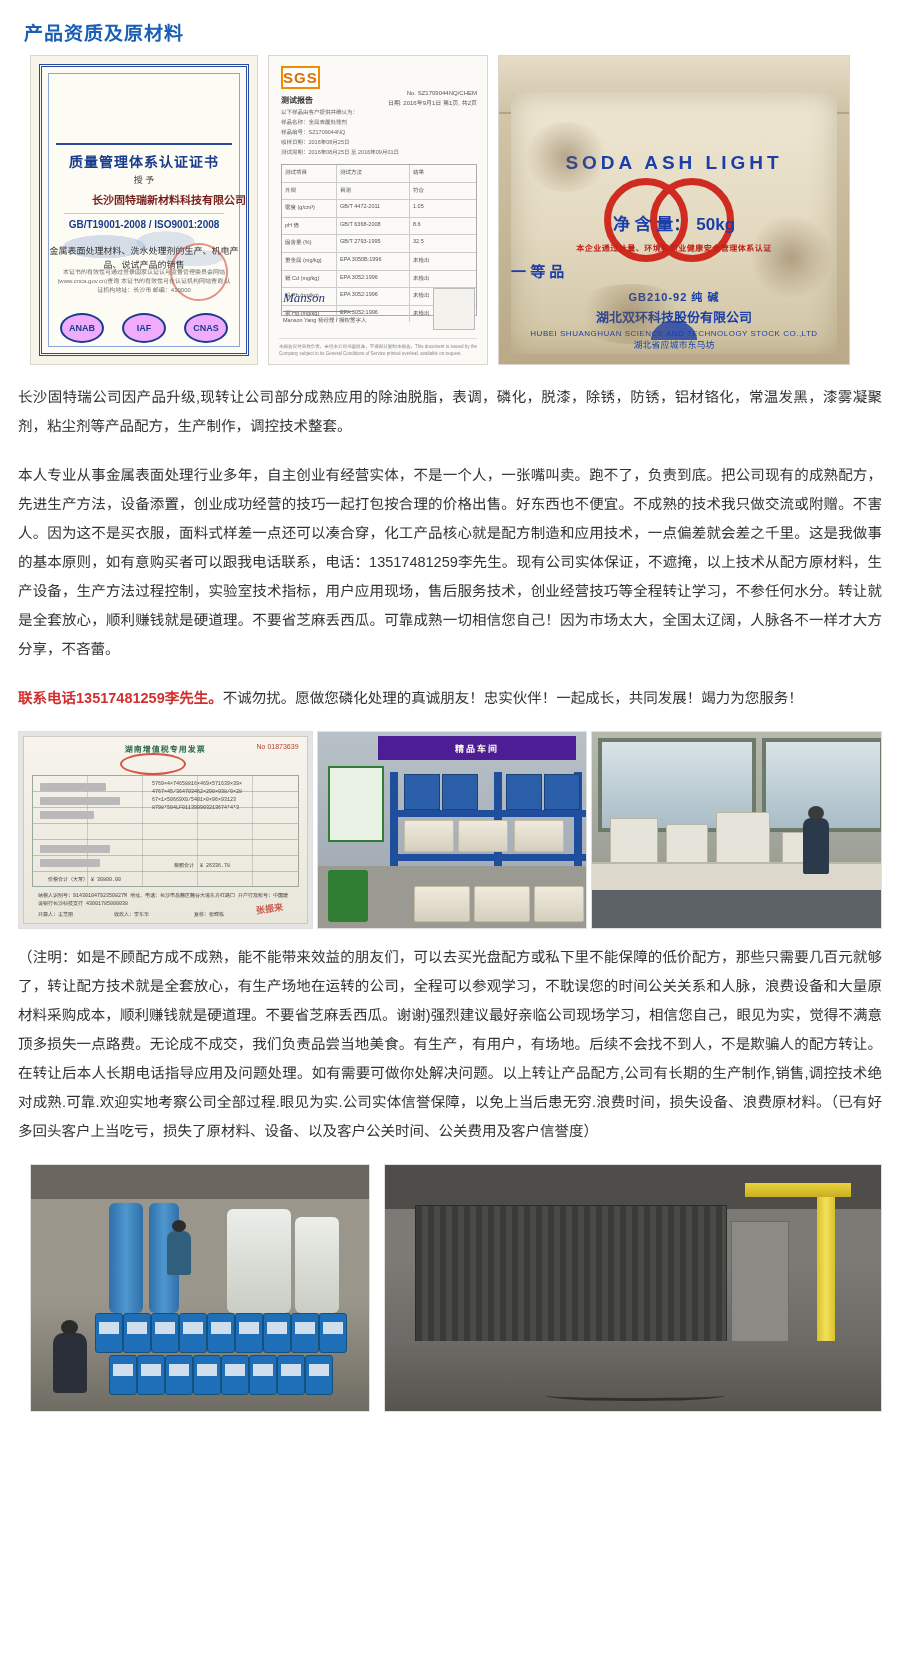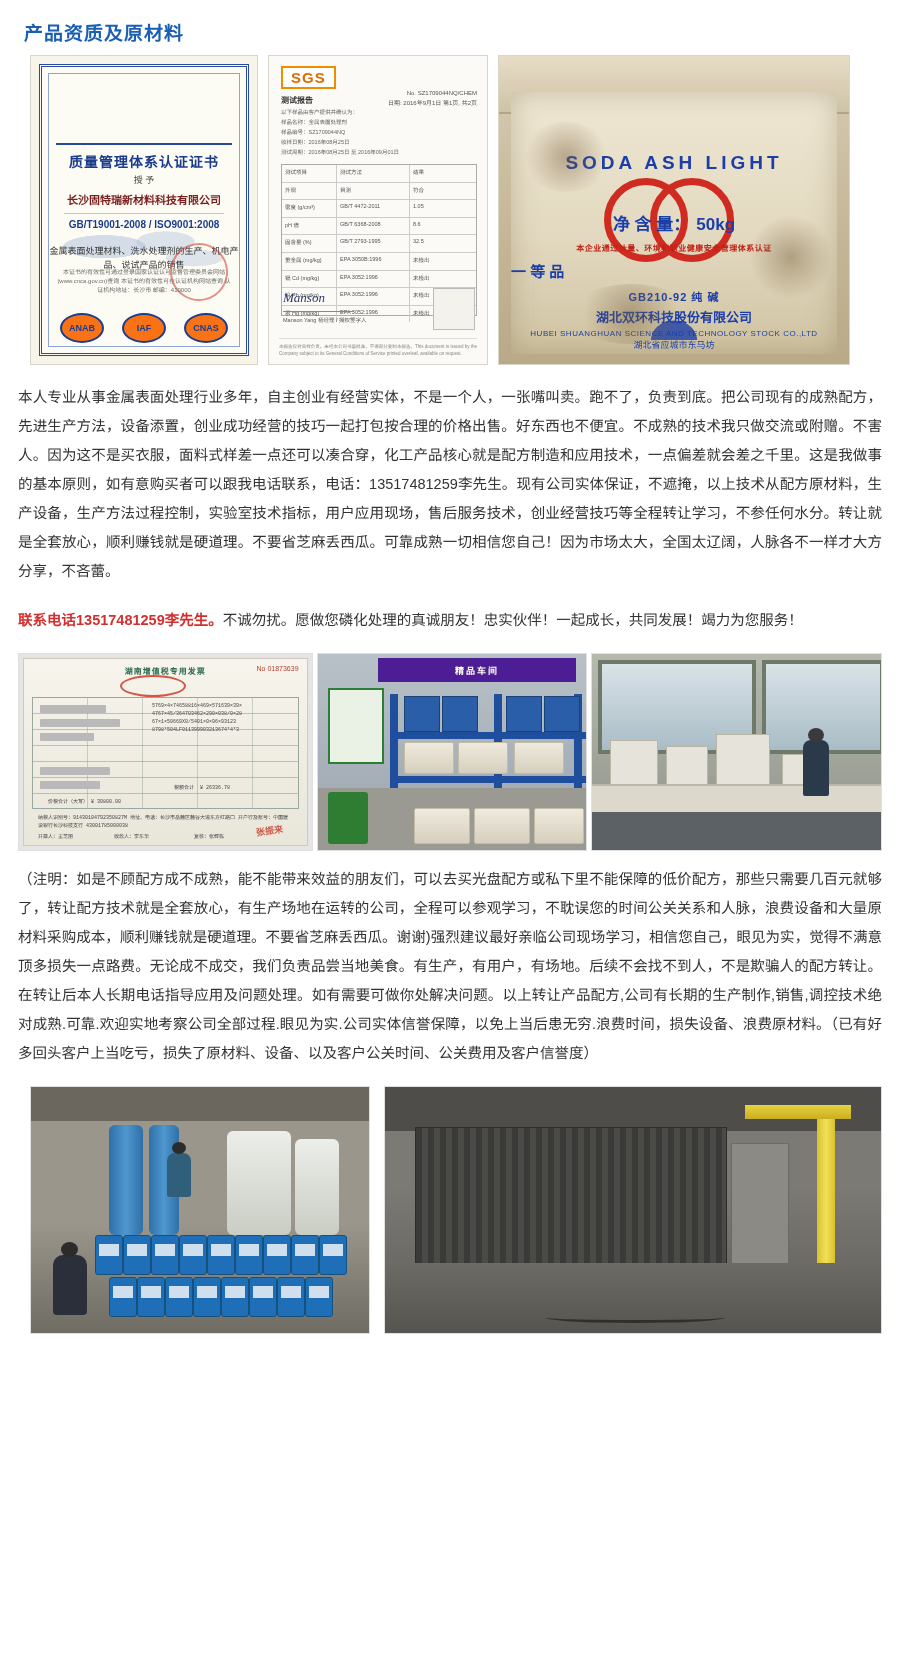--- a/index.html
+++ b/index.html
@@ -79,21 +79,21 @@
   }
   .c1-title {
     position: absolute; top: 84px; left: 0; right: 0; text-align: center;
     font-size: 14px; font-weight: bold; color: #1b3c8c; letter-spacing: 1px;
   }
   .c1-sub {
     position: absolute; top: 106px; left: 0; right: 0; text-align: center;
     font-size: 9px; color: #444;
   }
   .c1-company {
-    position: absolute; top: 124px; left: 0; right: 0; text-align: center;
+    position: absolute; top: 124px; left: 0; right: 0; text-align: right;
     font-size: 11px; font-weight: bold; color: #7a1f1f;
   }
   .c1-std {
     position: absolute; top: 152px; left: 0; right: 0; text-align: center;
     font-size: 10px; font-weight: bold; color: #1b3c8c;
   }
   .c1-line {
     position: absolute; left: 22px; right: 22px; height: 1px; background: #cfc9b5;
   }
   .c1-scope {
@@ -113,33 +113,33 @@
     font-size: 6px; color: #6b6b6b; line-height: 1.5; text-align: center;
   }
   .c1-seals {
     position: absolute; bottom: 10px; left: 0; right: 0;
     display: flex; justify-content: space-evenly; align-items: center;
   }
   .seal {
     width: 40px; height: 26px; border-radius: 50%;
     border: 2px solid #1b3c8c; color: #1b3c8c;
     font-size: 9px; font-weight: bold; display: flex;
-    align-items: center; justify-content: center; background: #f97316;
+    align-items: center; justify-content: center; background: #f0abfc;
   }
   .c1-stamp {
     position: absolute; bottom: 52px; right: 18px; width: 54px; height: 54px;
     border: 2px solid #cf3a2a; border-radius: 50%; opacity: .55;
     transform: rotate(-12deg);
   }
 
   
   .c2-head {
     position: absolute; top: 10px; left: 12px;
     border: 2px solid #f08c00; color: #e06c00; font-weight: bold;
-    font-size: 15px; padding: 1px 8px; letter-spacing: 1px;
+    font-size: 15px; padding: 1px 0; letter-spacing: 1px;
     background: #fff;
   }
   .c2-title {
     position: absolute; top: 38px; left: 12px; font-size: 8px; color: #333; font-weight: bold;
   }
   .c2-meta {
     position: absolute; top: 32px; right: 10px; font-size: 6px; color: #555; text-align: right;
     line-height: 1.7;
   }
   .c2-para {
@@ -579,20 +579,21 @@
         <div class="c3-maker2">HUBEI SHUANGHUAN SCIENCE AND TECHNOLOGY STOCK CO.,LTD</div>
         <div class="c3-addr">湖北省应城市东马坊</div>
         <div class="c3-stain" style="top:30px; left:10px; width:90px; height:70px;"></div>
         <div class="c3-stain" style="top:120px; right:6px; width:80px; height:90px;"></div>
         <div class="c3-stain" style="bottom:10px; left:60px; width:120px; height:60px;"></div>
       </div>
     </div>
   </div>
 
 
+  <p class="body">长沙固特瑞公司因产品升级,现转让公司部分成熟应用的除油脱脂，表调，磷化，脱漆，除锈，防锈，铝材铬化，常温发黑，漆雾凝聚剂，粘尘剂等产品配方，生产制作，调控技术整套。</p>
   <p class="body">本人专业从事金属表面处理行业多年，自主创业有经营实体，不是一个人，一张嘴叫卖。跑不了，负责到底。把公司现有的成熟配方，先进生产方法，设备添置，创业成功经营的技巧一起打包按合理的价格出售。好东西也不便宜。不成熟的技术我只做交流或附赠。不害人。因为这不是买衣服，面料式样差一点还可以凑合穿，化工产品核心就是配方制造和应用技术，一点偏差就会差之千里。这是我做事的基本原则，如有意购买者可以跟我电话联系，电话：13517481259李先生。现有公司实体保证，不遮掩，以上技术从配方原材料，生产设备，生产方法过程控制，实验室技术指标，用户应用现场，售后服务技术，创业经营技巧等全程转让学习，不参任何水分。转让就是全套放心，顺利赚钱就是硬道理。不要省芝麻丢西瓜。可靠成熟一切相信您自己！因为市场太大，全国太辽阔，人脉各不一样才大方分享，不吝蕾。</p>
 
   <div class="contact-line">
     <span class="contact-red">联系电话13517481259李先生。</span><span>不诚勿扰。愿做您磷化处理的真诚朋友！忠实伙伴！一起成长，共同发展！竭力为您服务！</span>
   </div>
 
   <div class="photo-row">
 
     <div class="photo ph-invoice">
       <div class="inv-paper">

